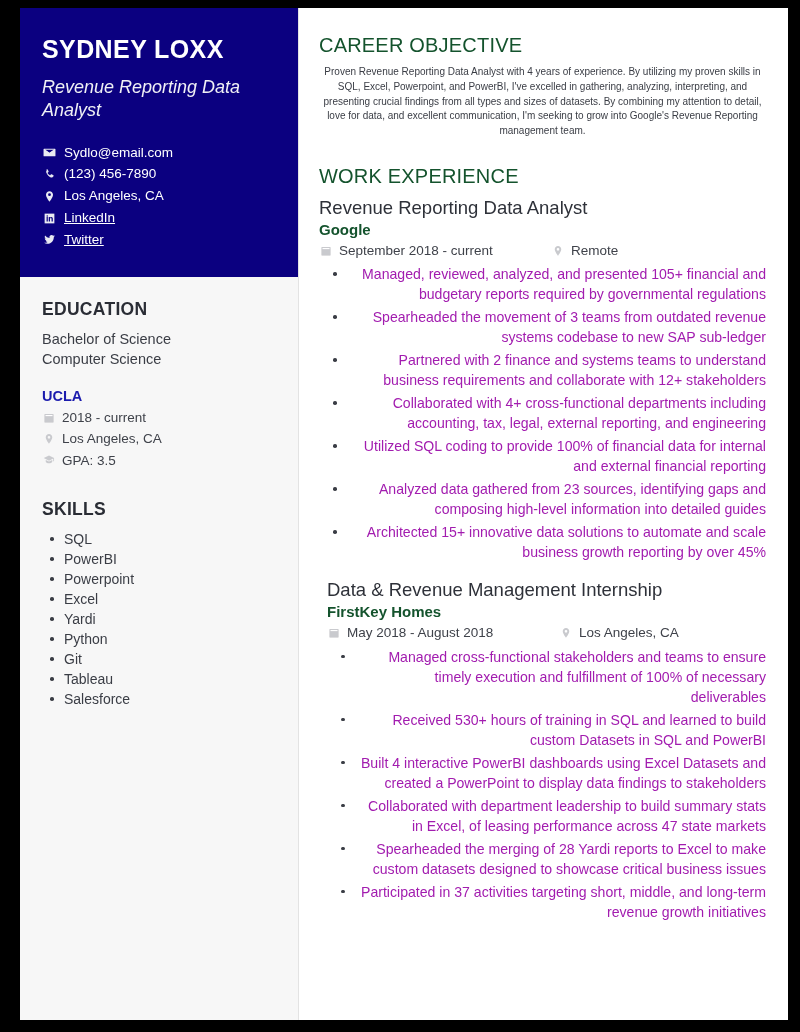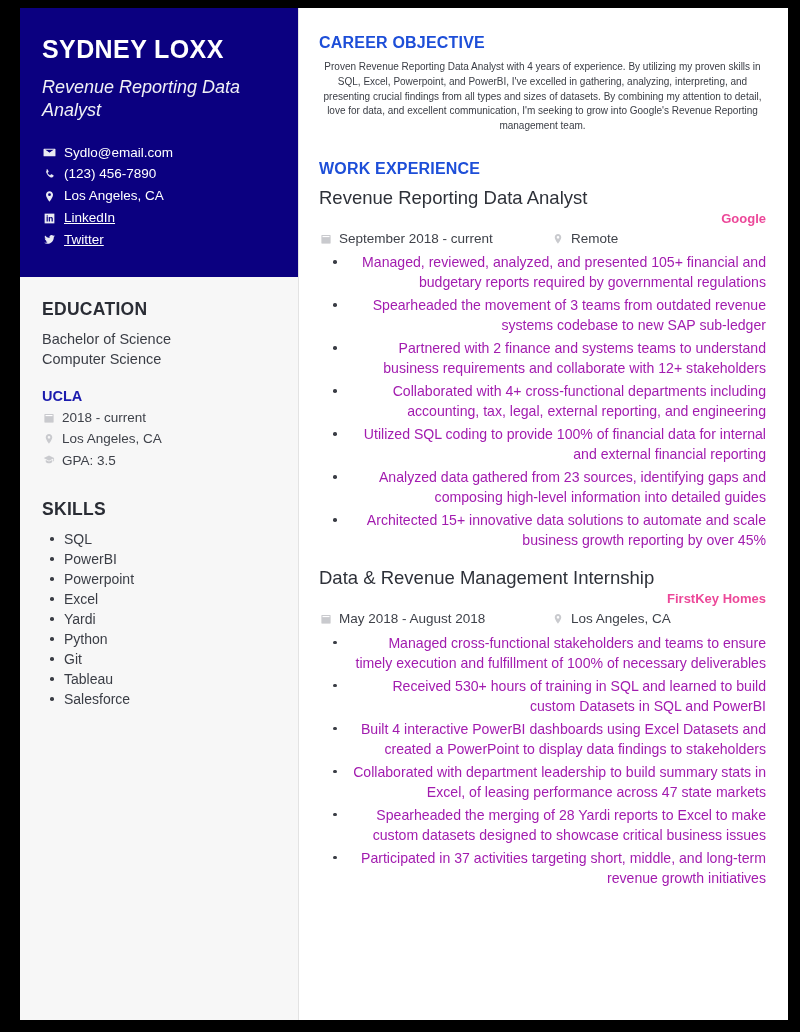--- a/index.html
+++ b/index.html
@@ -150,53 +150,52 @@
   }
 
   
   .main {
     flex: 1;
     padding: 26px 22px 14px 20px;
     min-width: 0;
   }
 
   .main-heading {
-    font-size: 16px;
-    font-weight: 700;
-    color: #1d4ed8;
+    font-size: 20px;
+    font-weight: 400;
+    color: #14532d;
     letter-spacing: 0.2px;
     margin-bottom: 8px;
   }
 
   .objective-text {
     font-size: 10px;
     line-height: 1.48;
     color: #3a3d45;
     text-align: center;
   }
 
   .work-section { margin-top: 26px; }
 
   .job { margin-top: 2px; }
-  .job + .job { margin-top: 16px; }
+  .job + .job { margin-top: 16px; margin-left: 8px; }
 
   .job-role {
     font-size: 18.5px;
     font-weight: 400;
     color: #2e3139;
     line-height: 1.3;
   }
 
   .job-company {
-    font-size: 13px;
+    font-size: 15px;
     font-weight: 700;
-    color: #ec4899;
+    color: #14532d;
     margin-top: 1px;
     margin-bottom: 2px;
-    text-align: right;
   }
 
   .job-meta {
     display: flex;
     align-items: center;
     gap: 0;
   }
   .job-meta .meta-row:first-child { width: 232px; flex: 0 0 232px; }
 
   .bullets {

